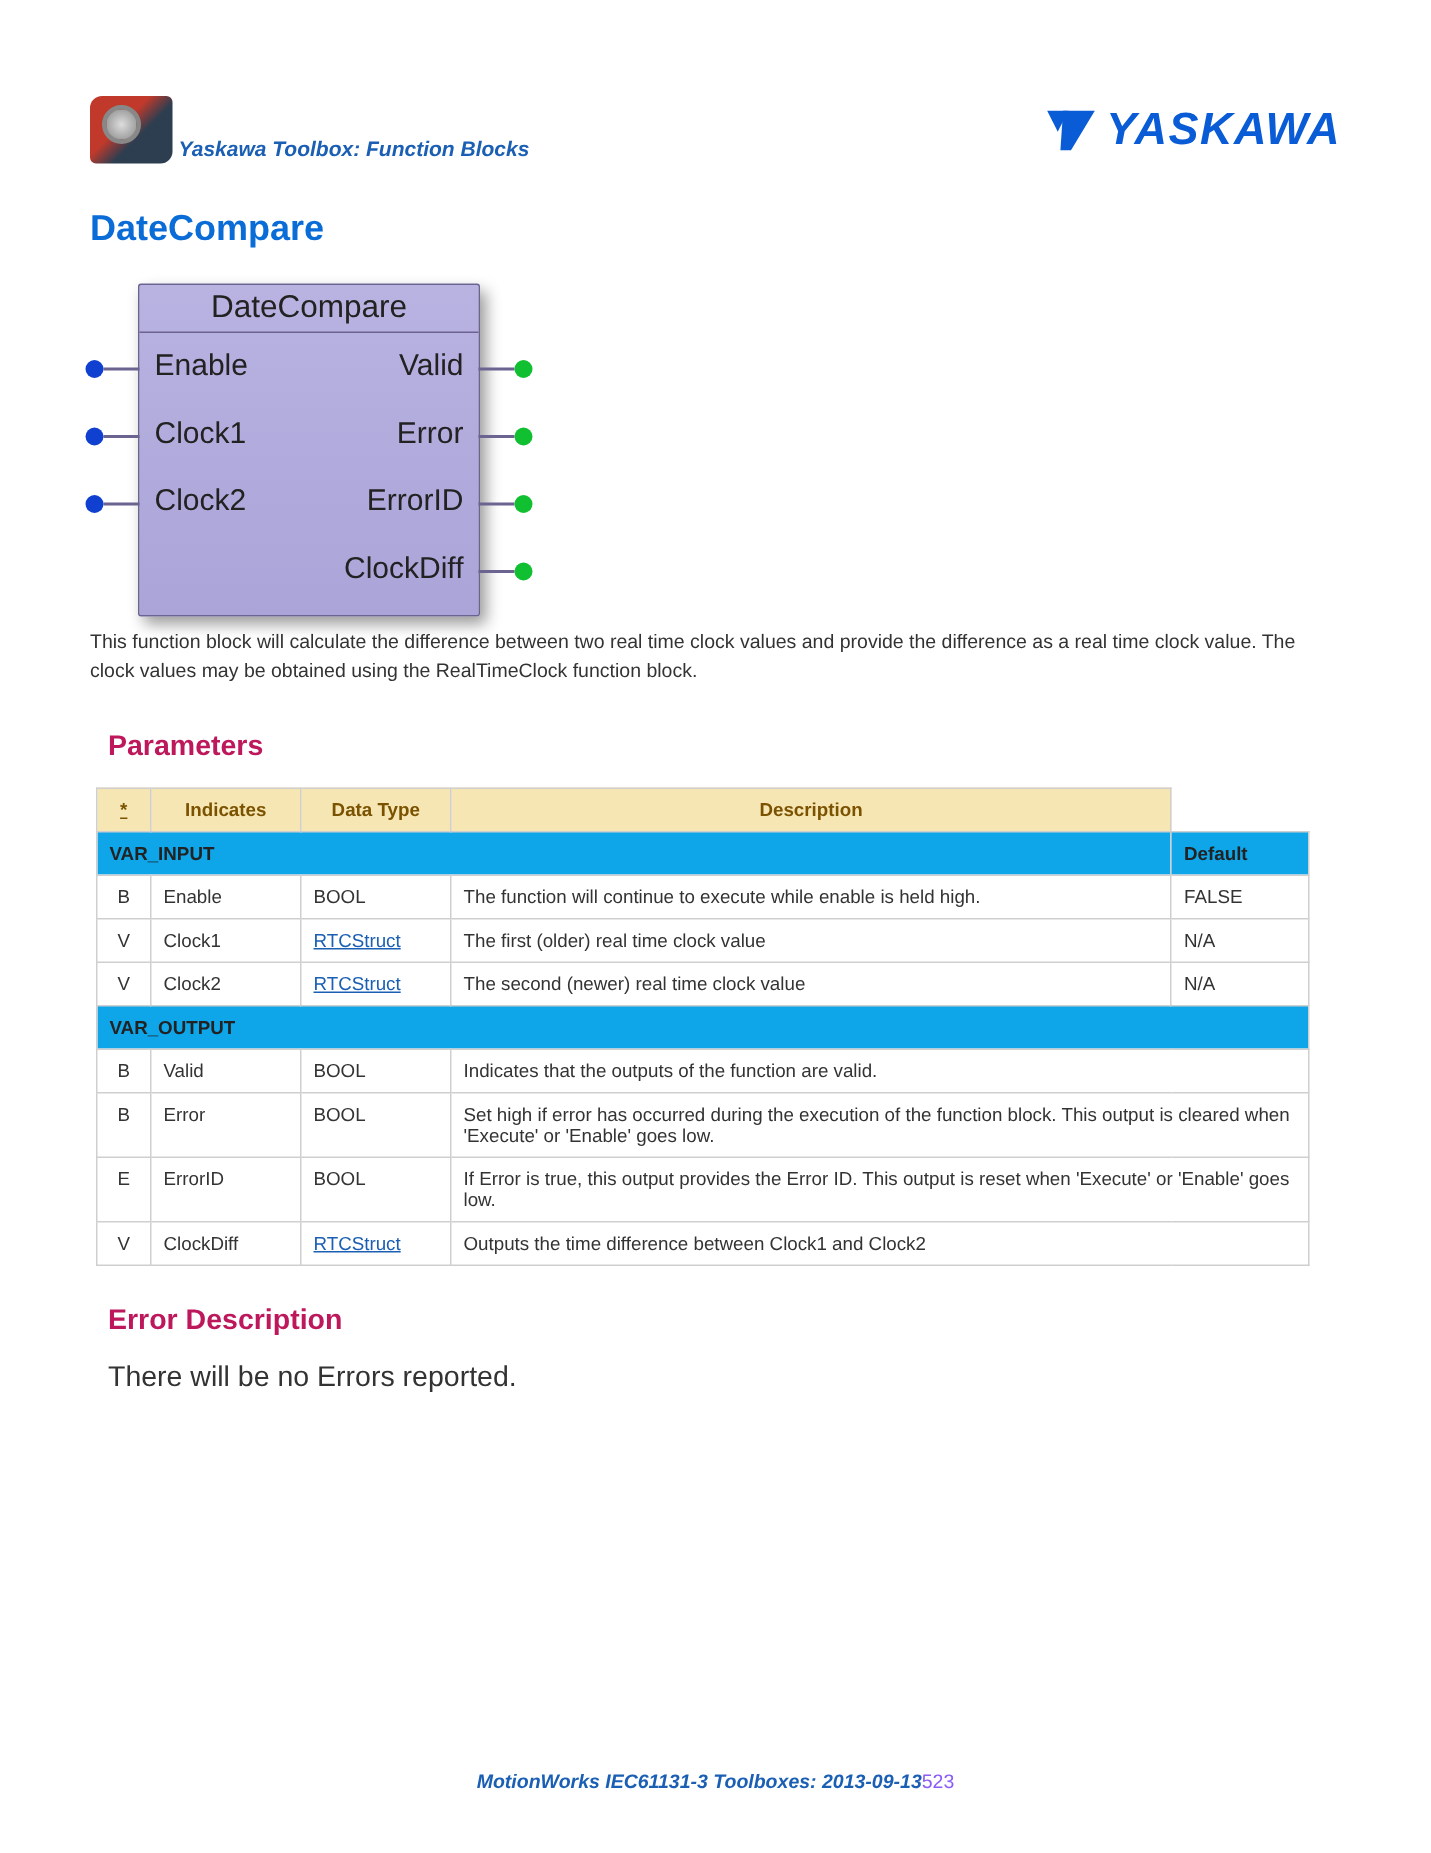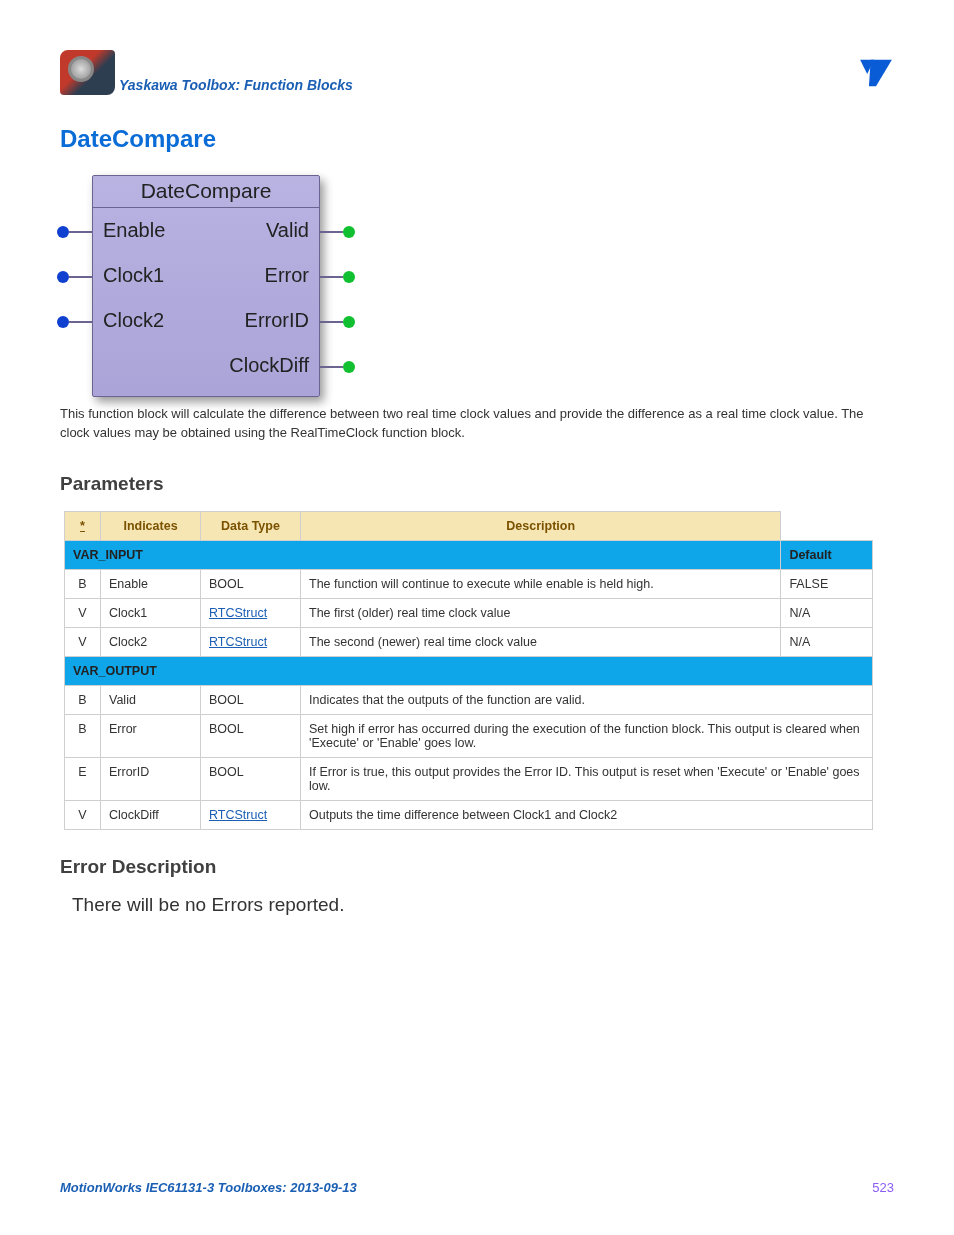--- a/index.html
+++ b/index.html
@@ -6,21 +6,21 @@
   body {
     margin: 0;
     padding: 0;
     background: #fff;
     font-family: Verdana, Geneva, sans-serif;
     font-size: 13px;
     color: #333;
     width: 954px;
   }
   .page {
-    padding: 50px 60px 30px 60px;
+    padding: 64px 60px 30px 60px;
     min-height: 1235px;
     position: relative;
   }
   .header-row {
     display: flex;
     align-items: center;
     justify-content: space-between;
     margin-bottom: 30px;
   }
   .header-left {
@@ -114,24 +114,24 @@
   }
   .pin.left::after { left: -12px; background: #1040d0; }
   .pin.right::after { right: -12px; background: #10c030; }
   .fb-spacer { height: 8px; }
   .desc {
     font-size: 13px;
     line-height: 1.45;
     margin: 6px 0 30px 0;
   }
   h2.section {
-    color: #404040;
+    color: #be185d;
     font-size: 19px;
     font-weight: bold;
-    margin: 26px 0 16px 0;
+    margin: 26px 0 16px 12px;
   }
   table.params {
     border-collapse: collapse;
     width: 97%;
     margin-left: 4px;
     font-size: 12.5px;
   }
   table.params th, table.params td {
     border: 1px solid #cfcfcf;
     padding: 7px 8px;
@@ -154,21 +154,21 @@
   .col-flag { width: 36px; text-align: center !important; }
   .col-param { width: 100px; }
   .col-type { width: 100px; }
   .err-text { margin: 10px 0 16px 12px; font-size: 19px; }
   .footer {
     position: absolute;
     bottom: 40px;
     left: 60px;
     right: 60px;
     display: flex;
-    justify-content: space-between;
+    justify-content: center;
     align-items: center;
     font-size: 13px;
   }
   .footer-left {
     color: #1a5fb4;
     font-style: italic;
     font-weight: bold;
   }
   .footer-right { color: #8b5cf6; }
   .underline-star { text-decoration: underline; }
@@ -181,20 +181,21 @@
   <div class="header-row">
     <div class="header-left">
       <div class="small-logo"></div>
       <span class="breadcrumb">Yaskawa Toolbox: Function Blocks</span>
     </div>
     <div class="yaskawa-logo">
       <svg viewBox="0 0 40 34">
         <path d="M2 2 L18 2 L10 18 Z" fill="#0a5cd6"></path>
         <path d="M14 2 L38 2 L20 32 L12 32 Z" fill="#0a5cd6"></path>
       </svg>
+      <span>YASKAWA</span>
     </div>
   </div>
 
   <h1 class="title">DateCompare</h1>
 
   <div class="fb-diagram">
     <div class="fb-box">
       <div class="fb-title">DateCompare</div>
       <div class="fb-row">
         <span class="pin left"></span>

